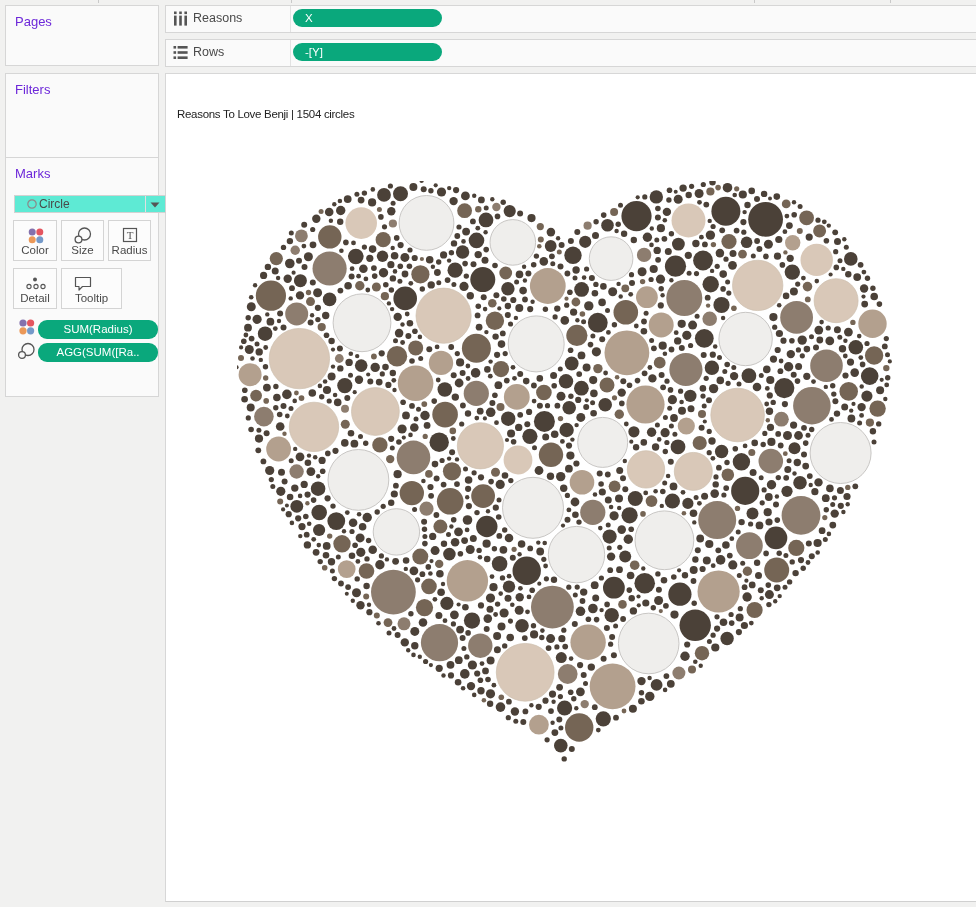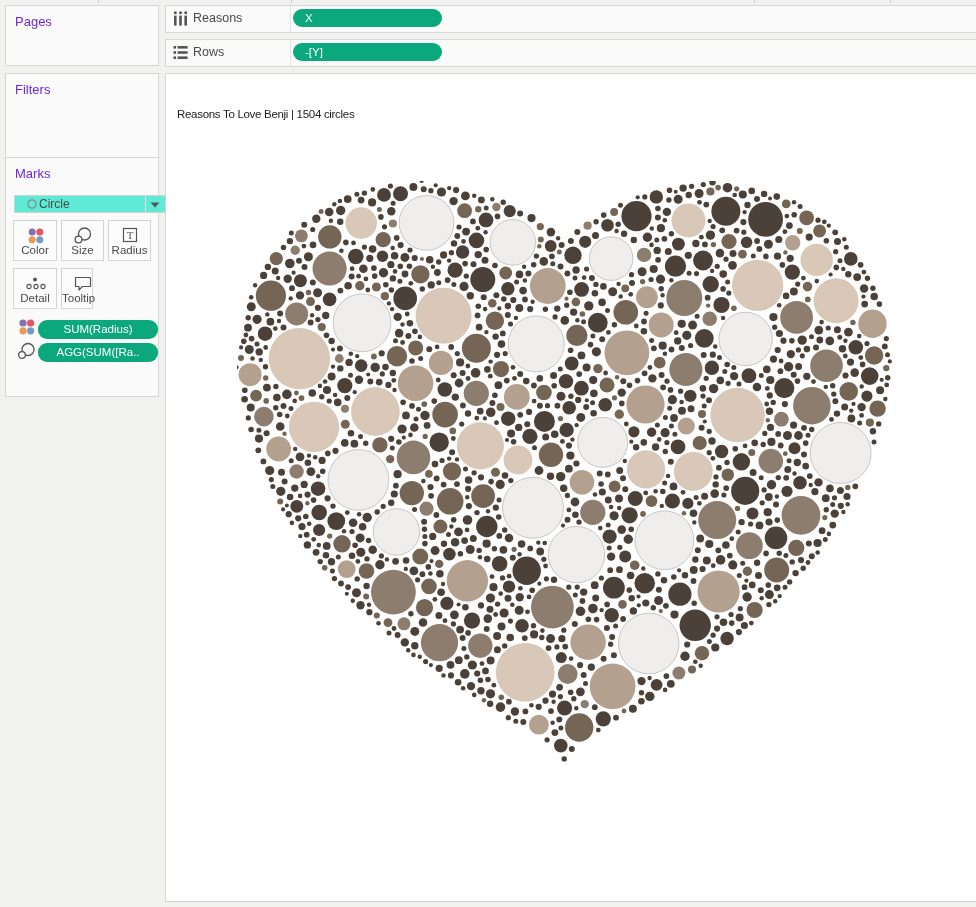--- a/index.html
+++ b/index.html
@@ -1578,21 +1578,21 @@
 
     <div class="mbtn" style="left:7px;top:110px;width:44px;height:41px;">
       <svg width="26" height="20" viewBox="0 0 26 20" style="position:absolute;left:9px;top:5px;">
         <circle cx="12" cy="5.5" r="2" fill="#555"></circle>
         <circle cx="6" cy="12.5" r="2.1" fill="none" stroke="#555" stroke-width="1.1"></circle>
         <circle cx="13" cy="12.5" r="2.1" fill="none" stroke="#555" stroke-width="1.1"></circle>
         <circle cx="20" cy="12.5" r="2.1" fill="none" stroke="#555" stroke-width="1.1"></circle>
       </svg>
       <div class="bl">Detail</div>
     </div>
-    <div class="mbtn" style="left:55px;top:110px;width:32px;height:41px;">
+    <div class="mbtn" style="left:55px;top:110px;width:61px;height:41px;">
       <svg width="22" height="20" viewBox="0 0 22 20" style="position:absolute;left:10px;top:5px;">
         <path d="M3.5 3.5 H18.5 V12.5 H10.5 L7 16 V12.5 H3.5 Z" fill="none" stroke="#555" stroke-width="1.2" stroke-linejoin="round"></path>
       </svg>
       <div class="bl">Tooltip</div>
     </div>
 
     <svg width="20" height="18" viewBox="0 0 20 18" style="position:absolute;left:10px;top:160px;">
       <circle cx="7" cy="5" r="3.6" fill="#8471ad"></circle>
         <circle cx="14.6" cy="5" r="3.6" fill="#e4555f"></circle>
       <circle cx="7" cy="12.8" r="3.6" fill="#eb9858"></circle>

